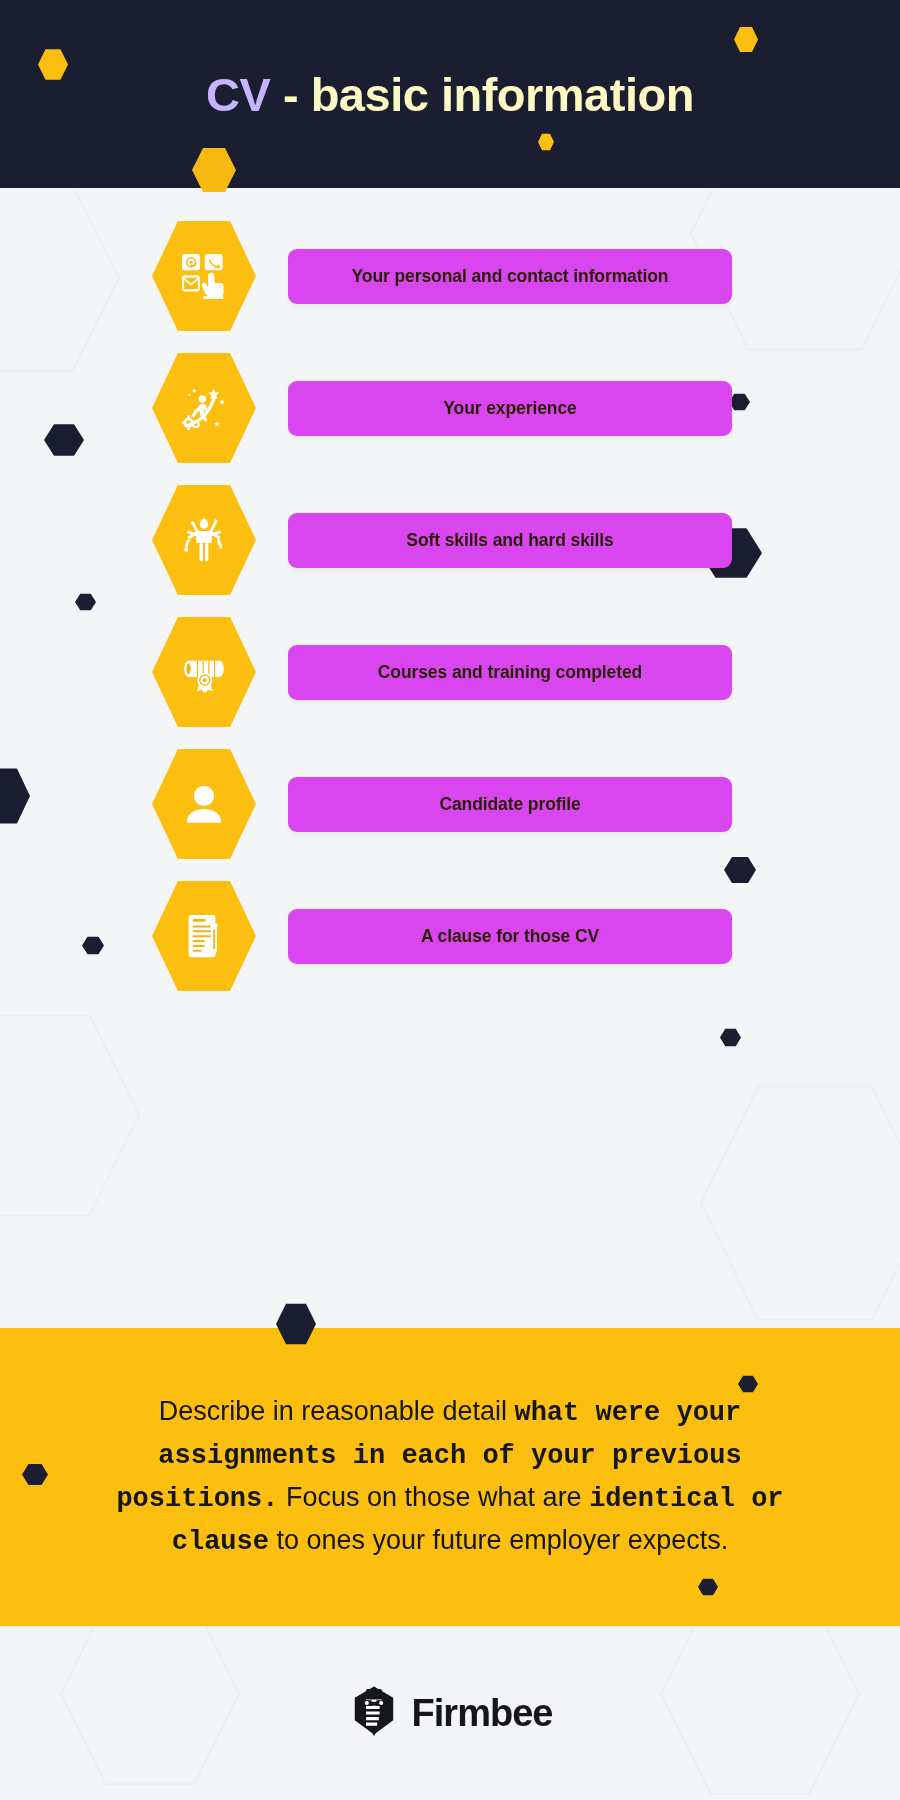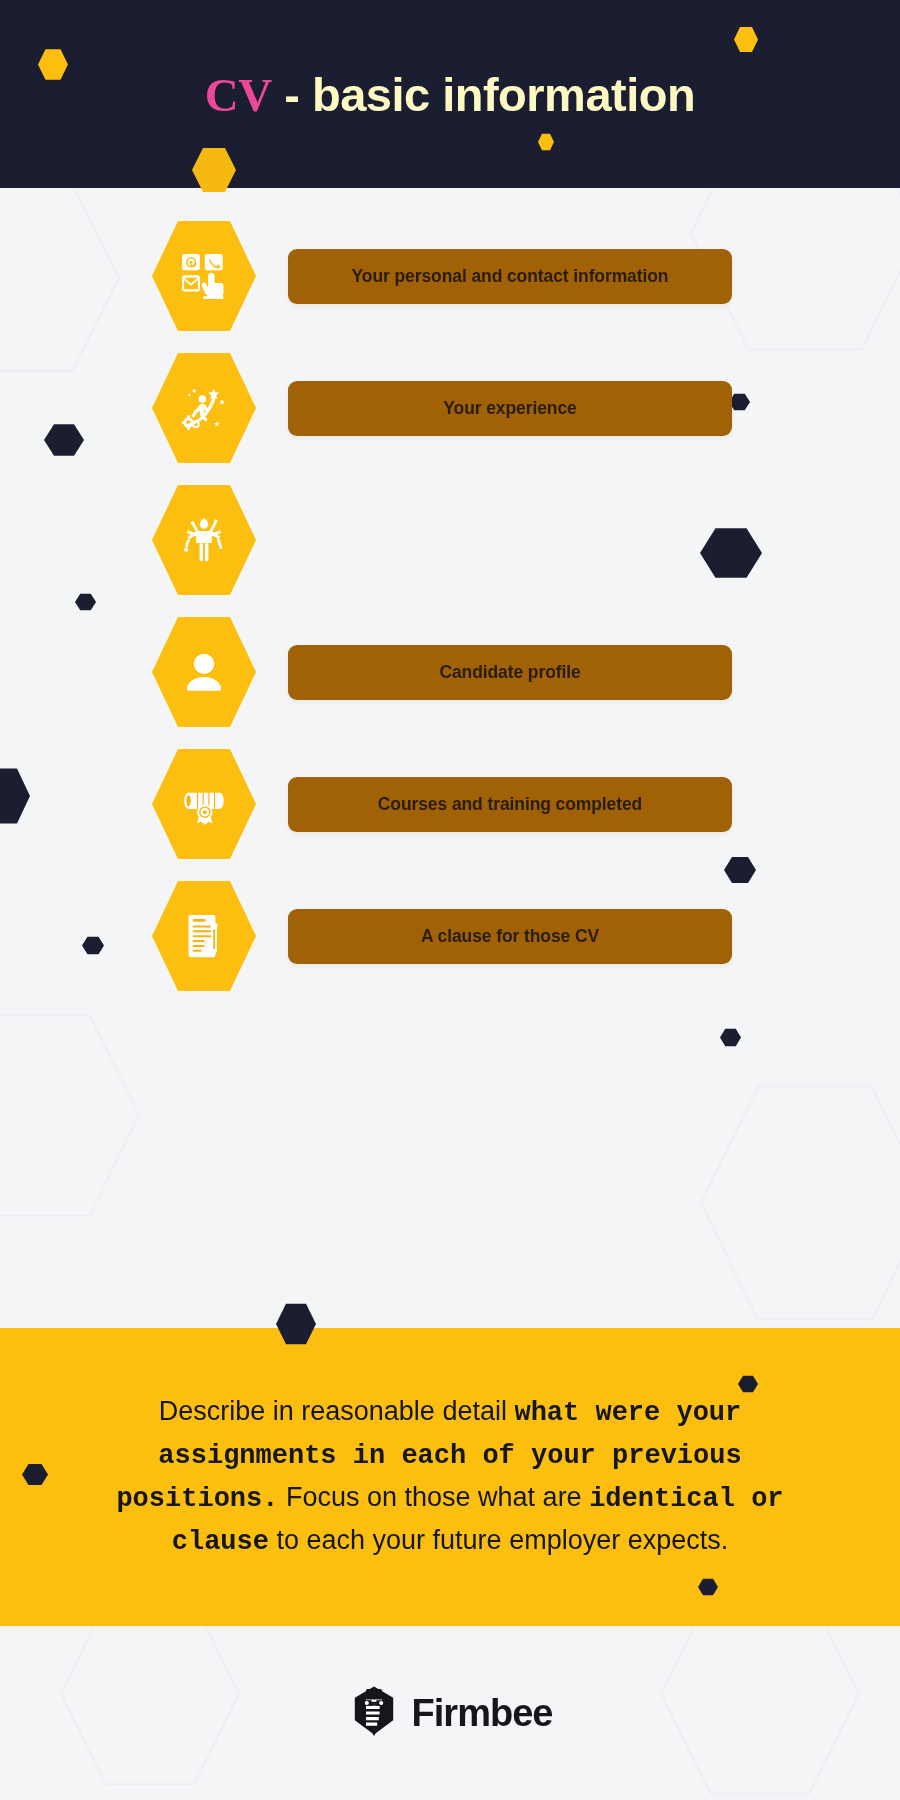--- a/index.html
+++ b/index.html
@@ -22,21 +22,21 @@
     overflow:visible;
     z-index:5;
   }
   .header-title {
     font-size:47px;
     font-weight:bold;
     letter-spacing:-0.5px;
     white-space:nowrap;
     z-index:3;
   }
-  .title-cv { color:#ec4899;font-family:Liberation Serif, serif; }
+  .title-cv { color:#c4b5fd; }
   .title-rest { color:#fef9c3; }
 
   
   .hex {
     position:absolute;
     clip-path: polygon(25% 4%, 75% 4%, 100% 50%, 75% 96%, 25% 96%, 0% 50%);
     pointer-events:none;
   }
   .hex-outline {
     position:absolute;
@@ -73,21 +73,21 @@
     margin-left:152px;
     background:#fcbf10;
     clip-path: polygon(25% 2.5%, 75% 2.5%, 100% 50%, 75% 97.5%, 25% 97.5%, 0% 50%);
     display:flex; align-items:center; justify-content:center;
     flex:none;
   }
   .row-hex svg { width:52px; height:52px; display:block; }
   .row-pill {
     margin-left:32px;
     width:444px; height:55px;
-    background:#a16207;
+    background:#d946ef;
     border-radius:9px;
     display:flex; align-items:center; justify-content:center;
     box-shadow: 0 2px 5px rgba(0,0,0,0.06);
     flex:none;
   }
   .row-pill-label {
     color:#2a1d06;
     font-size:17.5px;
     font-weight:bold;
     letter-spacing:-0.1px;
@@ -232,33 +232,22 @@
               <path d="M38 22L45 9l3 1.6-7 13z"></path>
               <path d="M12.5 30c-2.4 3-3.8 7-3.6 11l3.4.2c-.2-3.4 1-6.6 3-9z"></path>
               <circle cx="10" cy="44" r="2.6"></circle>
               <path d="M51 30l3.8 12-3.2 1-3.8-12z"></path>
               <path d="M15 11l2.6-2.4 2.4 2.6-2.6 2.4z"></path>
               <path d="M44 8.8l2.4-2.6 2.6 2.4-2.4 2.6z"></path>
               <path d="M32 3.6l1.3 3.1 3.3.3-2.5 2.2.8 3.2-2.9-1.8-2.9 1.8.8-3.2-2.5-2.2 3.3-.3z"></path>
             </g>
           </svg>
         </div>
-      </div>
-
-      <div class="row">
-        <div class="row-hex">
-          <svg viewBox="0 0 64 64">
-            <g fill="#ffffff">
-              <circle cx="32" cy="22" r="12.5"></circle>
-              <path d="M32 38c-11.5 0-21 6.6-21 14.8 0 1.4 1 2.4 2.4 2.4h37.2c1.4 0 2.4-1 2.4-2.4C53 44.6 43.5 38 32 38z"></path>
-            </g>
-          </svg>
-        </div>
-        <div class="row-pill">
-          <span class="row-pill-label">Candidate profile</span>
+        <div class="row-pill">
+          <span class="row-pill-label">Soft skills and hard skills</span>
         </div>
       </div>
 
       <div class="row">
         <div class="row-hex">
           <svg viewBox="0 0 64 64">
             <g fill="#ffffff">
               <path d="M13 18h38v20H13z"></path>
               <ellipse cx="13" cy="28" rx="5.4" ry="10" fill="#ffffff"></ellipse>
               <ellipse cx="13" cy="28" rx="2.6" ry="6.5" fill="#f6b10e"></ellipse>
@@ -275,20 +264,34 @@
               <circle cx="33" cy="42" r="6.2" fill="none" stroke="#f6b10e" stroke-width="1.6"></circle>
               <circle cx="33" cy="42" r="2.4" fill="#f6b10e"></circle>
             </g>
           </svg>
         </div>
         <div class="row-pill">
           <span class="row-pill-label">Courses and training completed</span>
         </div>
       </div>
 
+      <div class="row">
+        <div class="row-hex">
+          <svg viewBox="0 0 64 64">
+            <g fill="#ffffff">
+              <circle cx="32" cy="22" r="12.5"></circle>
+              <path d="M32 38c-11.5 0-21 6.6-21 14.8 0 1.4 1 2.4 2.4 2.4h37.2c1.4 0 2.4-1 2.4-2.4C53 44.6 43.5 38 32 38z"></path>
+            </g>
+          </svg>
+        </div>
+        <div class="row-pill">
+          <span class="row-pill-label">Candidate profile</span>
+        </div>
+      </div>
+
 
       <div class="row">
         <div class="row-hex">
           <svg viewBox="0 0 64 64">
             <g fill="#ffffff">
               <rect x="13" y="6" width="33" height="52" rx="2.6"></rect>
             </g>
             <g fill="#f6b10e">
               <rect x="18" y="11" width="16" height="3.4" rx="1.4"></rect>
               <rect x="18" y="19" width="23" height="2.4" rx="1.2"></rect>
@@ -318,21 +321,21 @@
   <div class="quote">
 
     <div class="hex" style="left:276px; top:-26px; width:40px; height:44px; background:#1b1d30;"></div>
     <div class="hex" style="left:738px; top:47px; width:20px; height:18px; background:#1b1d30;"></div>
     <div class="hex" style="left:22px; top:135px; width:26px; height:23px; background:#1b1d30;"></div>
     <div class="hex" style="left:698px; top:250px; width:20px; height:18px; background:#1b1d30;"></div>
 
     <div class="quote-text">
       <span>Describe in reasonable detail </span><b>what were your</b>
       <b>assignments in each of your previous positions.</b>
-      <span>Focus on those what are </span><b>identical or clause</b><span> to each</span>
+      <span>Focus on those what are </span><b>identical or clause</b><span> to ones</span>
       <span>your future employer expects.</span>
     </div>
   </div>
 
   <div class="footer">
     <div class="hex-outline" style="left:60px; top:-30px; width:180px; height:195px;"></div>
     <div class="hex-outline" style="left:660px; top:-40px; width:200px; height:215px;"></div>
 
     <div class="logo-wrap">
       <svg class="logo-mark" viewBox="0 0 64 70">

